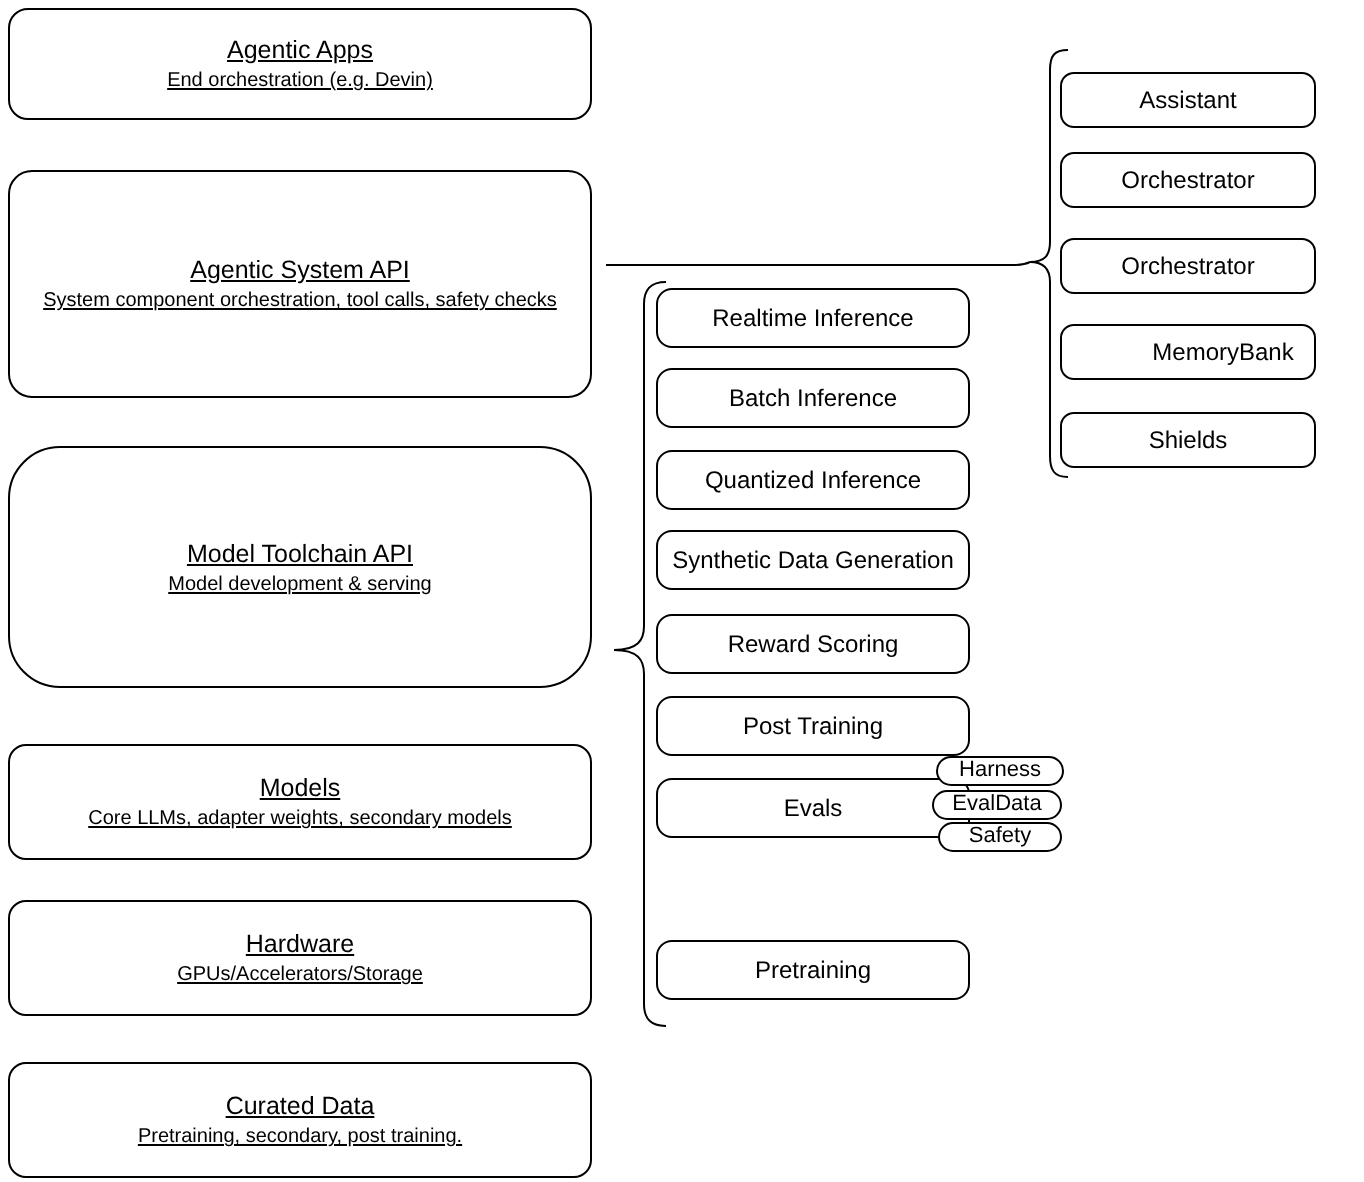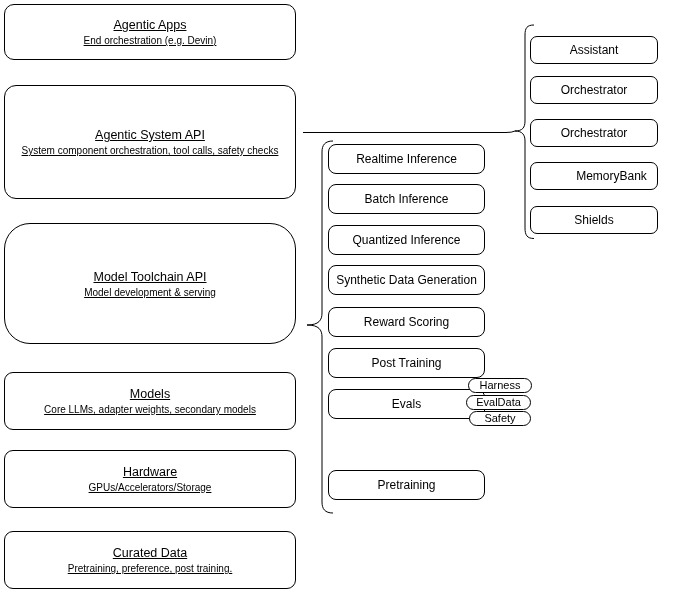--- a/index.html
+++ b/index.html
@@ -124,21 +124,21 @@
   <div class="node lbox pos-l4">
     <div class="title">Models</div>
     <div class="subtitle">Core LLMs, adapter weights, secondary models</div>
   </div>
   <div class="node lbox pos-l5">
     <div class="title">Hardware</div>
     <div class="subtitle">GPUs/Accelerators/Storage</div>
   </div>
   <div class="node lbox pos-l6">
     <div class="title">Curated Data</div>
-    <div class="subtitle">Pretraining, preference, post training.</div>
+    <div class="subtitle">Pretraining, secondary, post training.</div>
   </div>
 
   <div class="node mbox pos-m1">
     <div class="title">Realtime Inference</div>
   </div>
   <div class="node mbox pos-m2">
     <div class="title">Batch Inference</div>
   </div>
   <div class="node mbox pos-m3">
     <div class="title">Quantized Inference</div>

